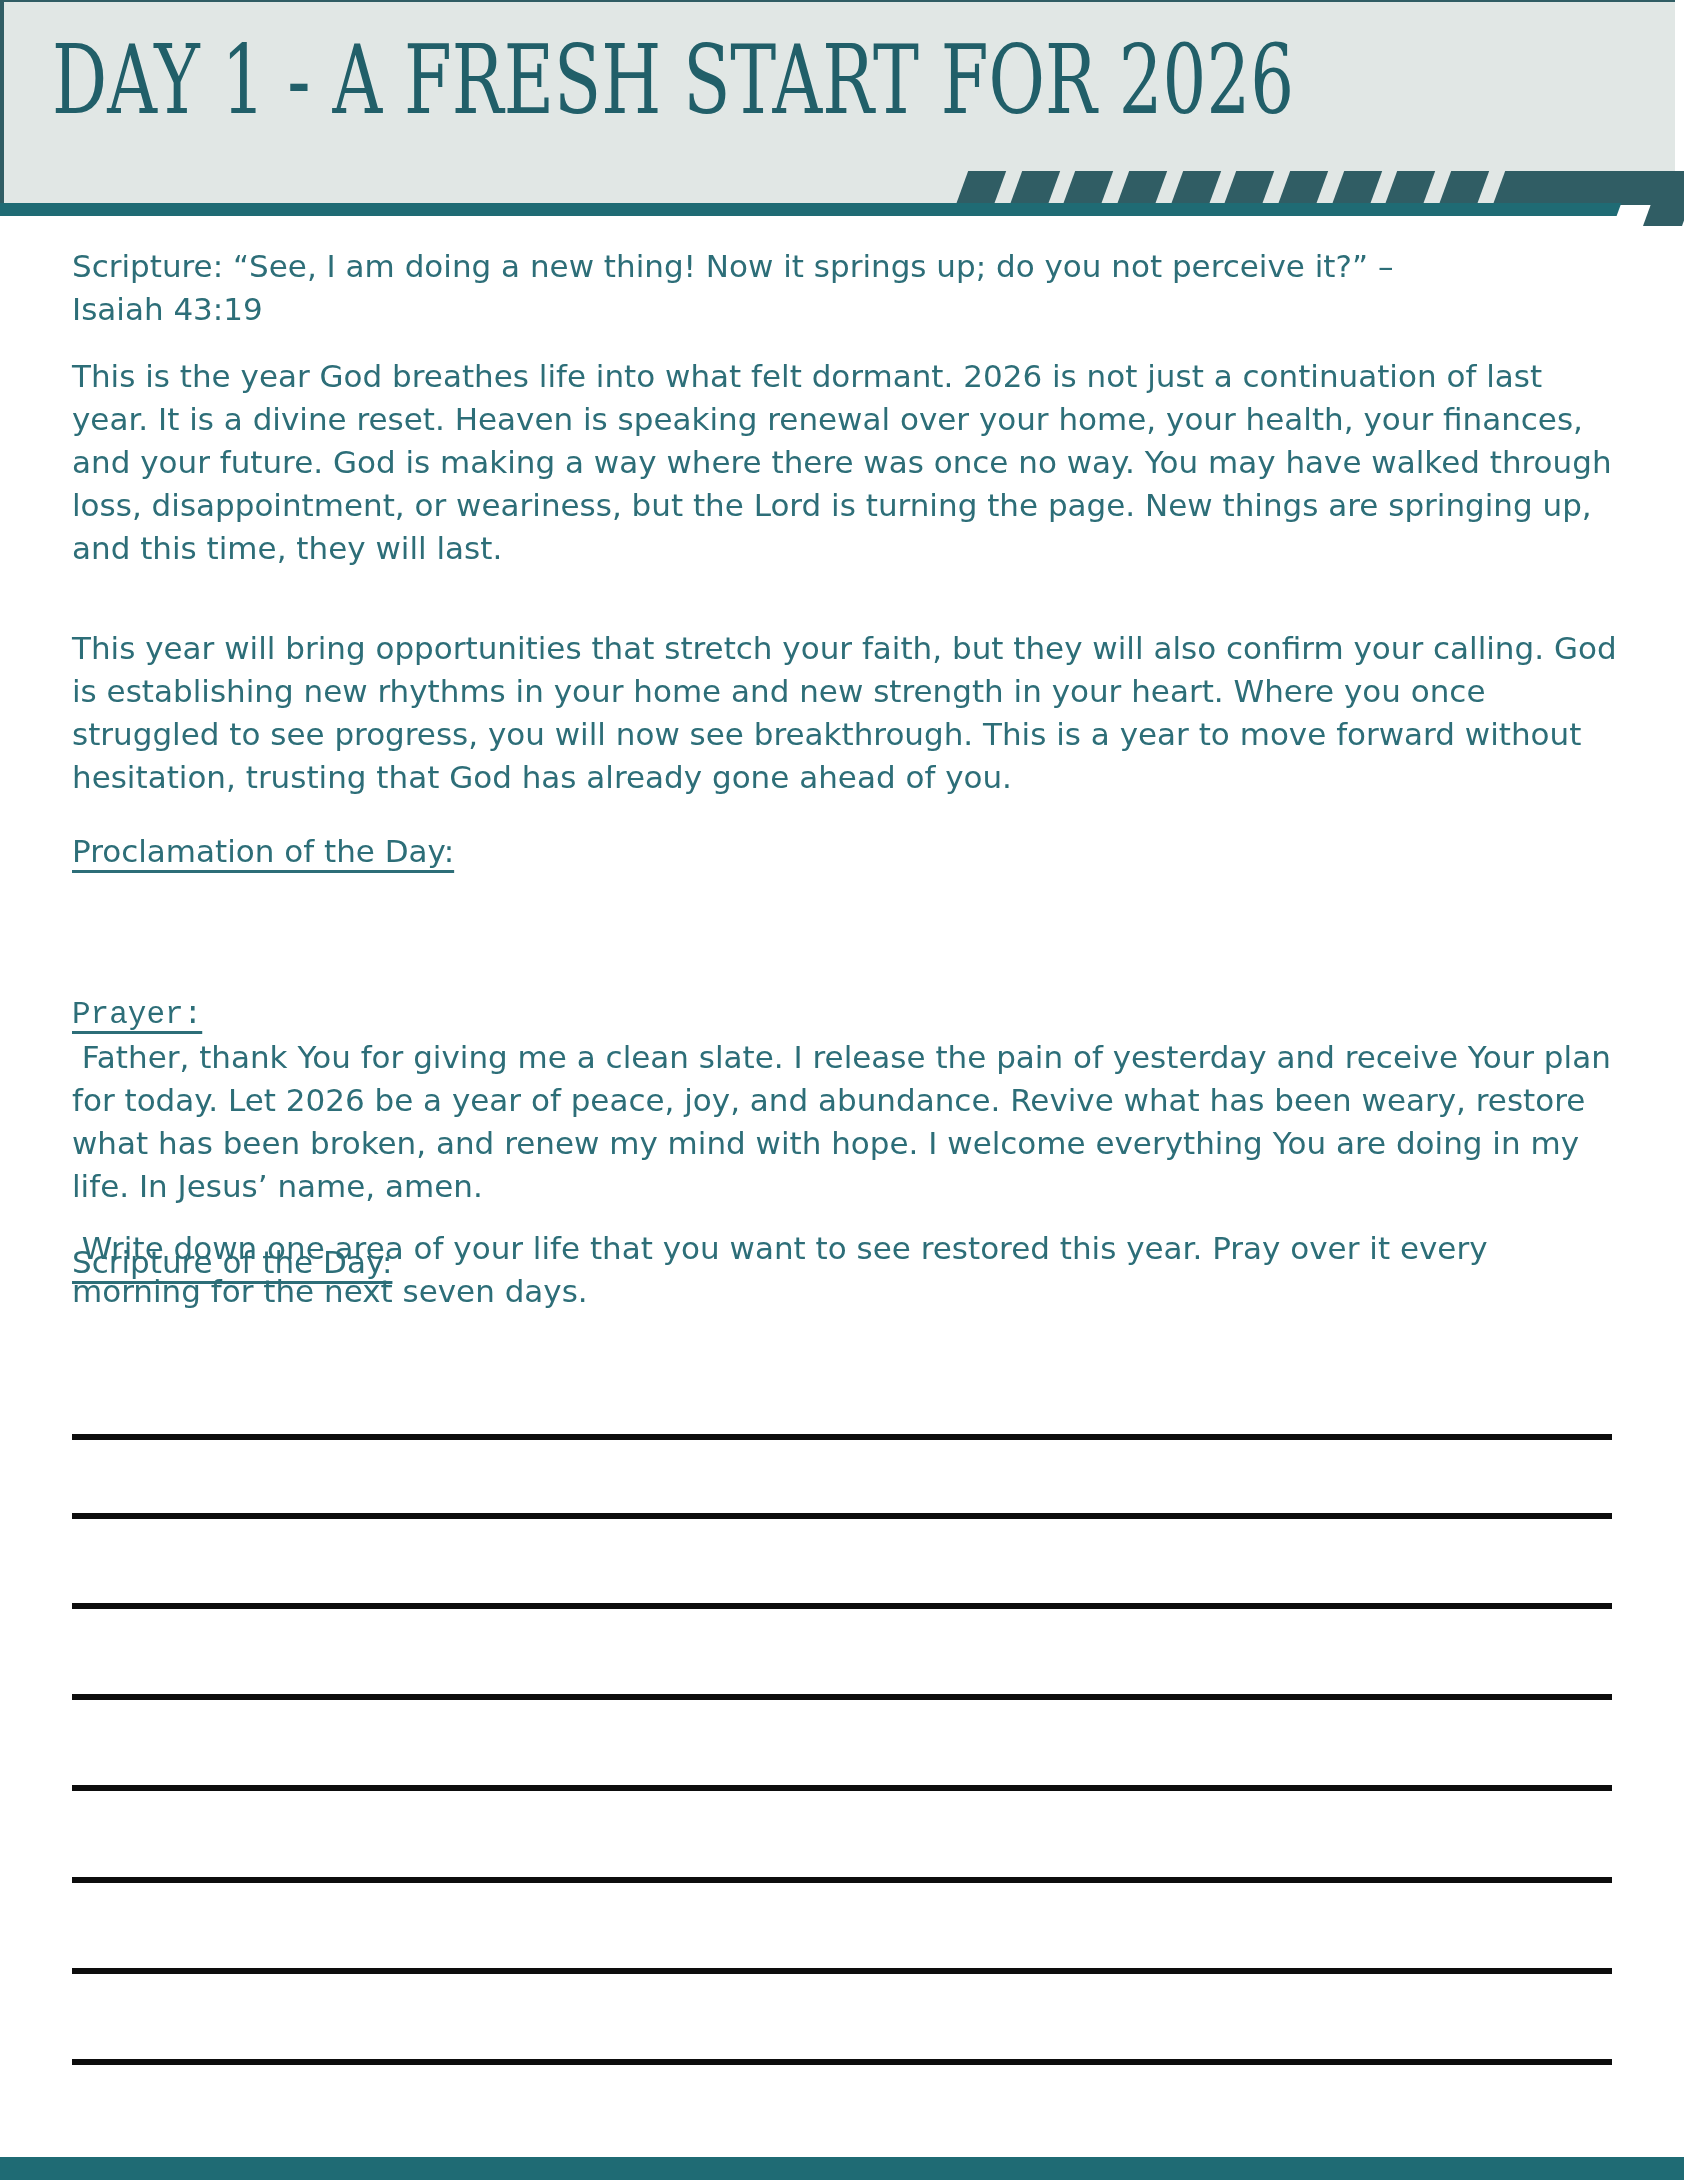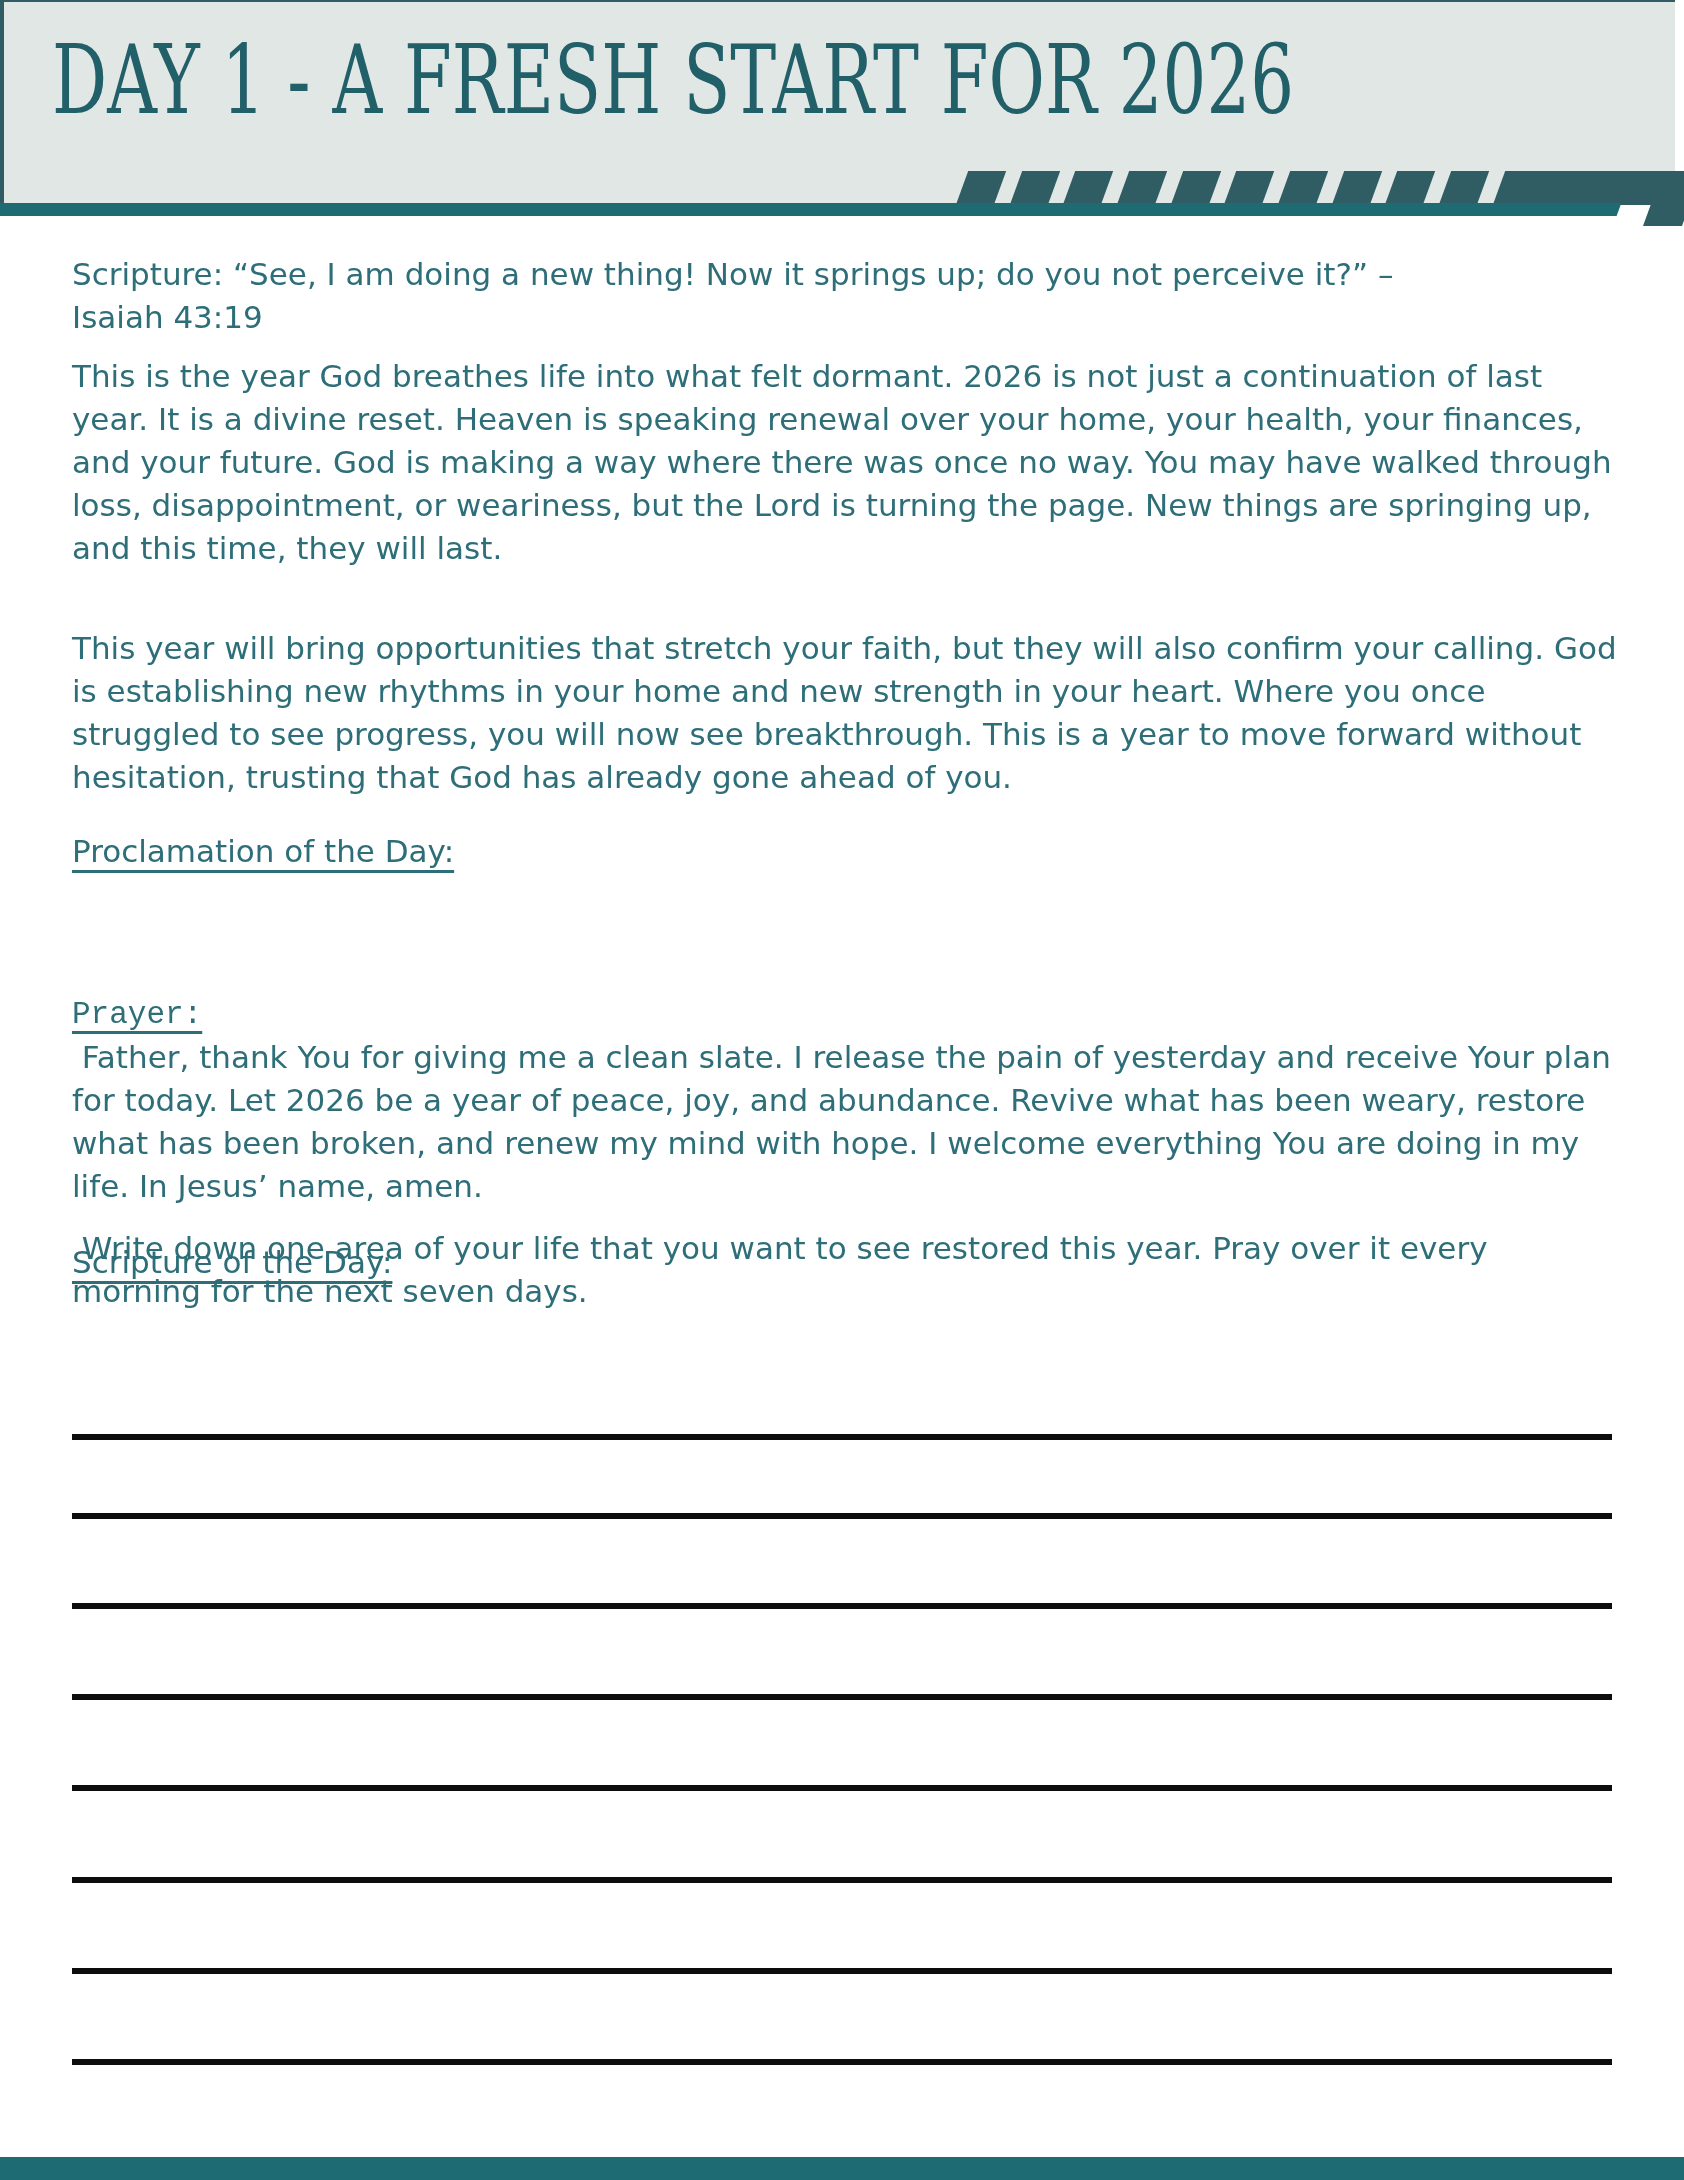--- a/index.html
+++ b/index.html
@@ -61,21 +61,21 @@
     width:1545px; height:2181px;
     color:var(--body, #2d6e78);
     font-size:31px; line-height:43px;
   }
   .content p, .content h2 {
     position:absolute; left:0; width:1545px;
     font-weight:normal;
     white-space:pre-wrap;
     font-size:31px; line-height:43px;
   }
-  .p-scripture    { top:245px;margin-top:8px; }
+  .p-scripture    { top:245px; }
   .p-intro        { top:355px; }
   .p-faith        { top:627px; }
   .h-proclamation { top:830px; }
   .p-proclamation { top:872px; }
   .h-prayer       { top:993px;font-family:Liberation Mono, monospace; }
   .p-prayer       { top:1036px; }
   .h-challenge    { top:1241px; }
   .p-challenge    { top:1212px;margin-top:15px; }
   .underlined {
     text-decoration:underline;

